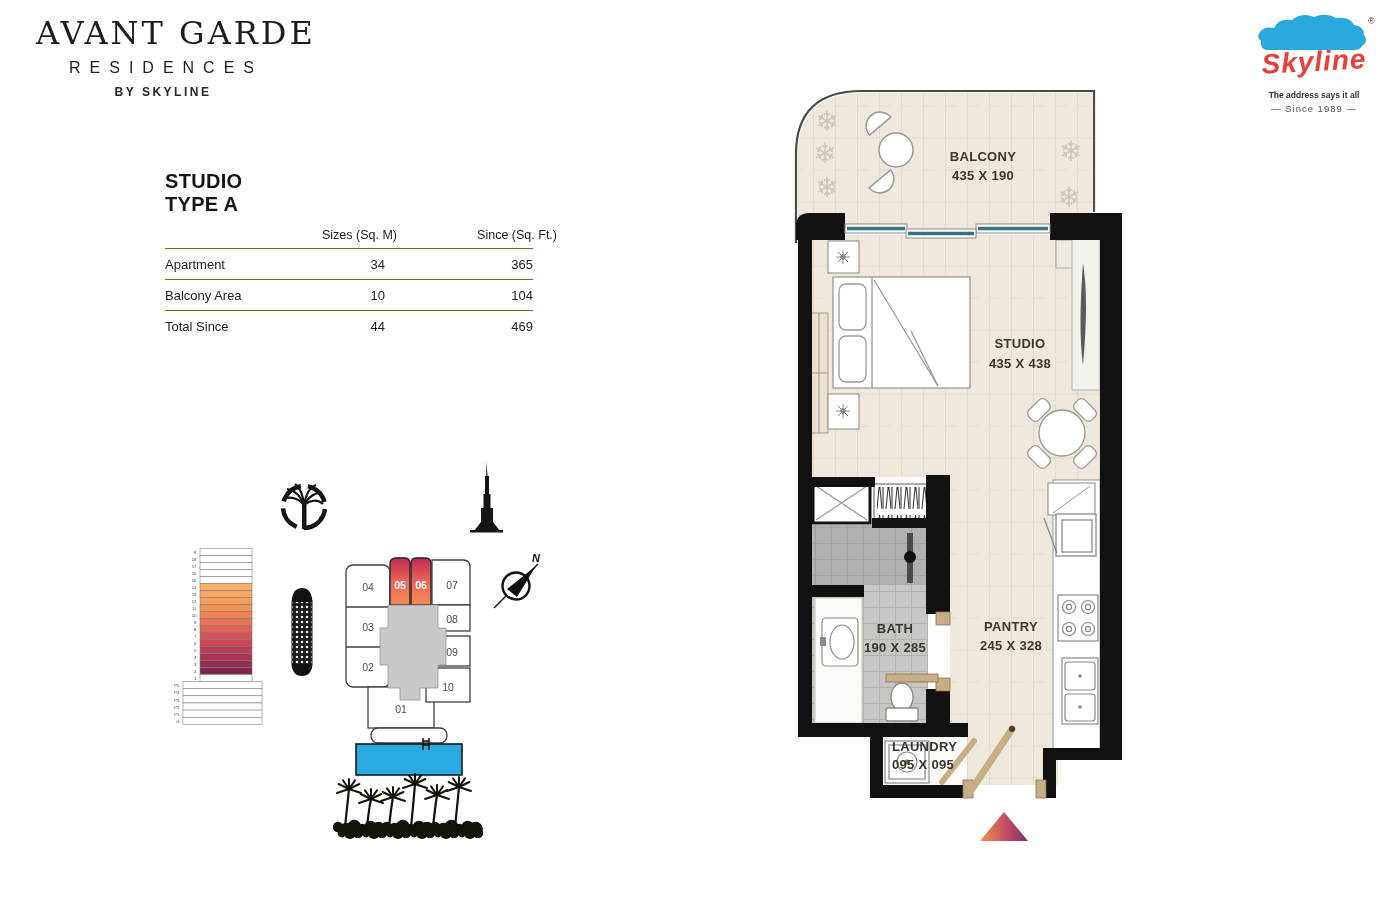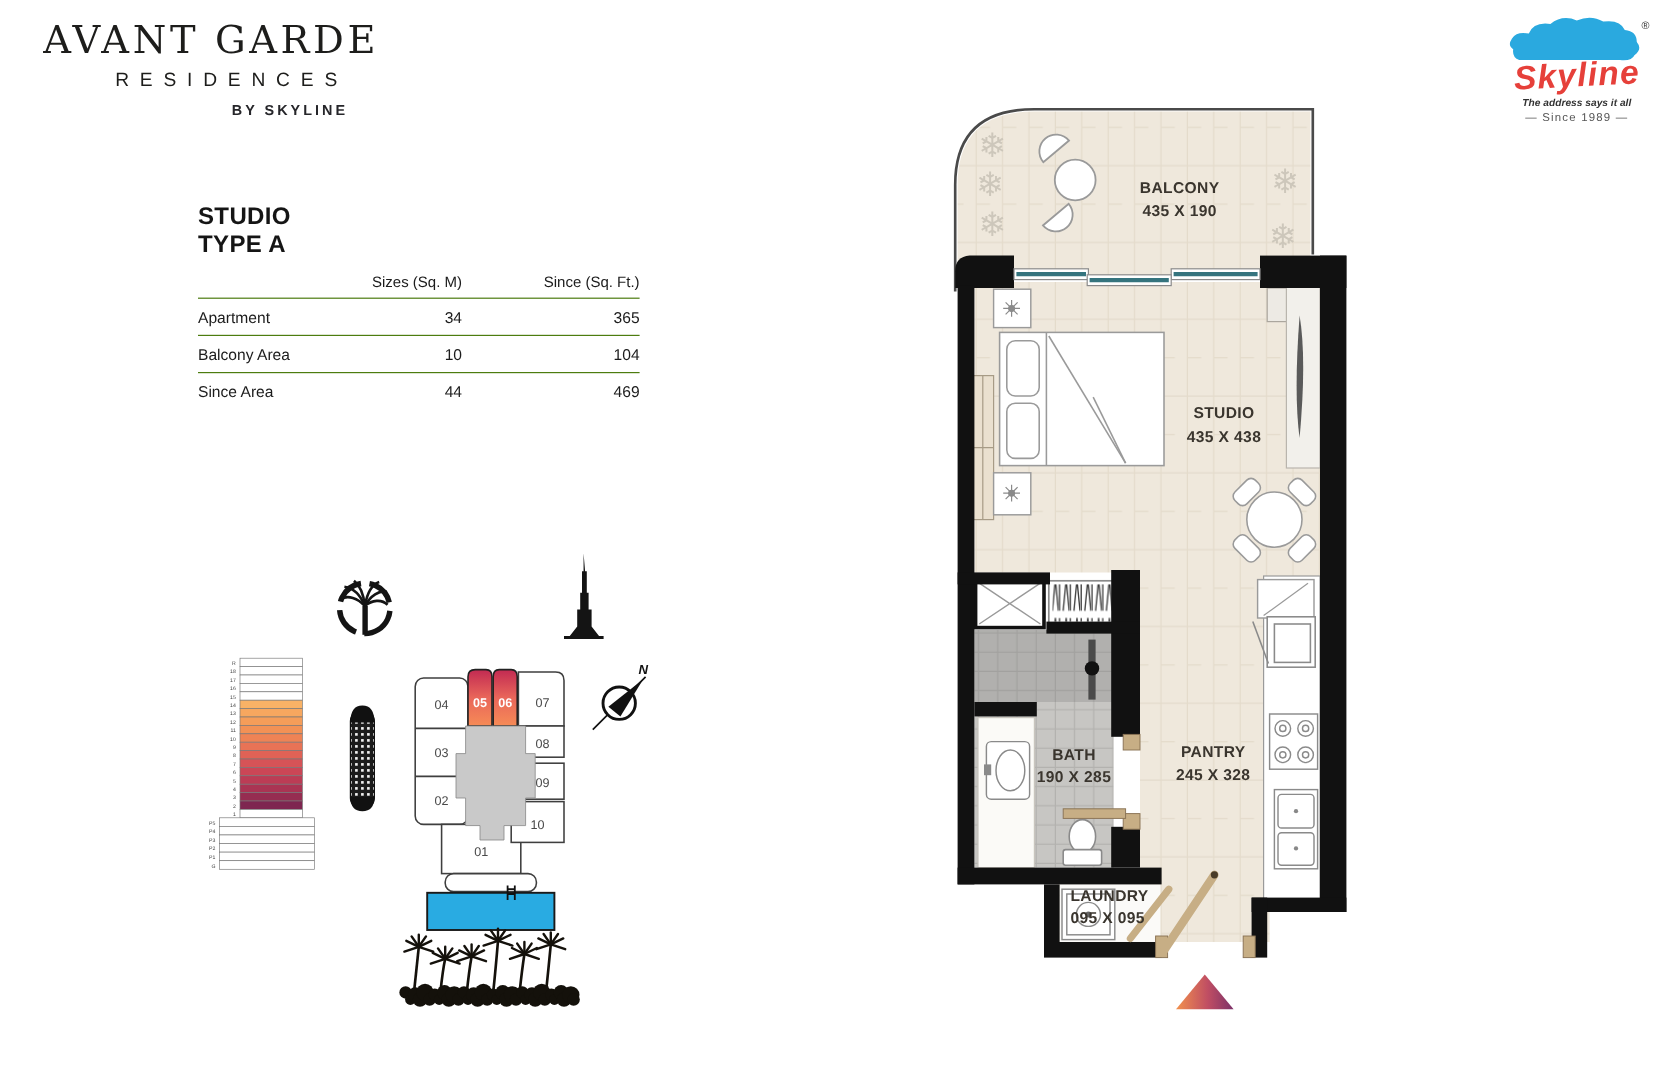--- a/index.html
+++ b/index.html
@@ -1,34 +1,34 @@
 <!DOCTYPE html>
 <html><head>
 <meta charset="utf-8">
 <style>
   html,body{margin:0;padding:0;background:#fff;}
   .canvas{position:relative;width:1398px;height:900px;background:#ffffff;overflow:hidden;
           font-family:"Liberation Sans",sans-serif;color:#1d1d1b;}
   
-  .brand{position:absolute;left:36px;top:14px;width:254px;text-align:right;}
+  .brand{position:absolute;left:36px;top:14px;width:254px;text-align:center;}
   .brand-main{font-family:"DejaVu Serif",serif;font-size:32px;letter-spacing:3px;color:#1d1d1b;white-space:nowrap;}
   .brand-sub{font-size:16px;letter-spacing:9px;margin-top:7px;color:#1d1d1b;padding-left:6px;}
   .brand-by{font-size:12px;letter-spacing:2.5px;margin-top:8px;font-weight:700;color:#26262a;}
   
   .sl{position:absolute;left:1252px;top:10px;width:124px;text-align:center;}
   .sl-name{font-size:28px;font-weight:700;font-style:italic;letter-spacing:1px;color:#E6403A;
            margin-top:-16px;transform:rotate(-3deg);}
-  .sl-tag{font-size:8.5px;font-weight:700;font-style:italic;color:#333;margin-top:1px;}
+  .sl-tag{font-size:8.5px;font-weight:700;color:#333;margin-top:12px;}
   .sl-since{font-size:9.5px;color:#555;margin-top:3px;letter-spacing:1px;}
   
   .unit-title{position:absolute;left:165px;top:170px;font-size:20px;font-weight:700;
               color:#151515;line-height:1.15;letter-spacing:.3px;}
   .area-table{position:absolute;left:165px;top:222px;width:368px;font-size:13px;color:#1c1c1c;}
   .at-row{display:grid;grid-template-columns:128px 92px 148px;align-items:center;height:30px;}
-  .at-head{height:26px;font-size:12.5px;}
+  .at-head{height:26px;font-size:12.5px;gap:12px;}
   .at-row .num{text-align:right;}
   .at-sep{border-top:1px solid #4d7c0f;}
   .svg-abs{position:absolute;}
   svg text{font-family:"Liberation Sans",sans-serif;}
   .plan-label{font-size:13px;font-weight:700;fill:#3a352e;letter-spacing:.3px;}
   .kp-num{font-size:10.5px;fill:#4a4a4a;}
   .kp-num-hl{font-size:10.5px;fill:#ffffff;font-weight:700;}
   .stack-lbl{font-size:4.3px;fill:#444;}
   .n-lbl{font-size:11px;font-weight:700;font-style:italic;fill:#111;}
   .plant{font-size:28px;fill:#c8c2b6;opacity:.85;}
@@ -69,21 +69,21 @@
       <div>Apartment</div>
       <div class="num">34</div>
       <div class="num">365</div>
     </div>
     <div class="at-row at-sep">
       <div>Balcony Area</div>
       <div class="num">10</div>
       <div class="num">104</div>
     </div>
     <div class="at-row at-sep">
-      <div>Since Area</div>
+      <div>Total Since</div>
       <div class="num">44</div>
       <div class="num">469</div>
     </div>
   </div>
 
   <svg class="svg-abs" style="left:160px;top:450px" width="390" height="400" viewBox="160 450 390 400">
     <defs>
       <pattern id="tw" width="5" height="5" patternUnits="userSpaceOnUse">
         <rect width="5" height="5" fill="#1c1c1c"></rect>
           <rect x="0.9" y="0.9" width="2.2" height="2.2" fill="#f2f2f2"></rect>

